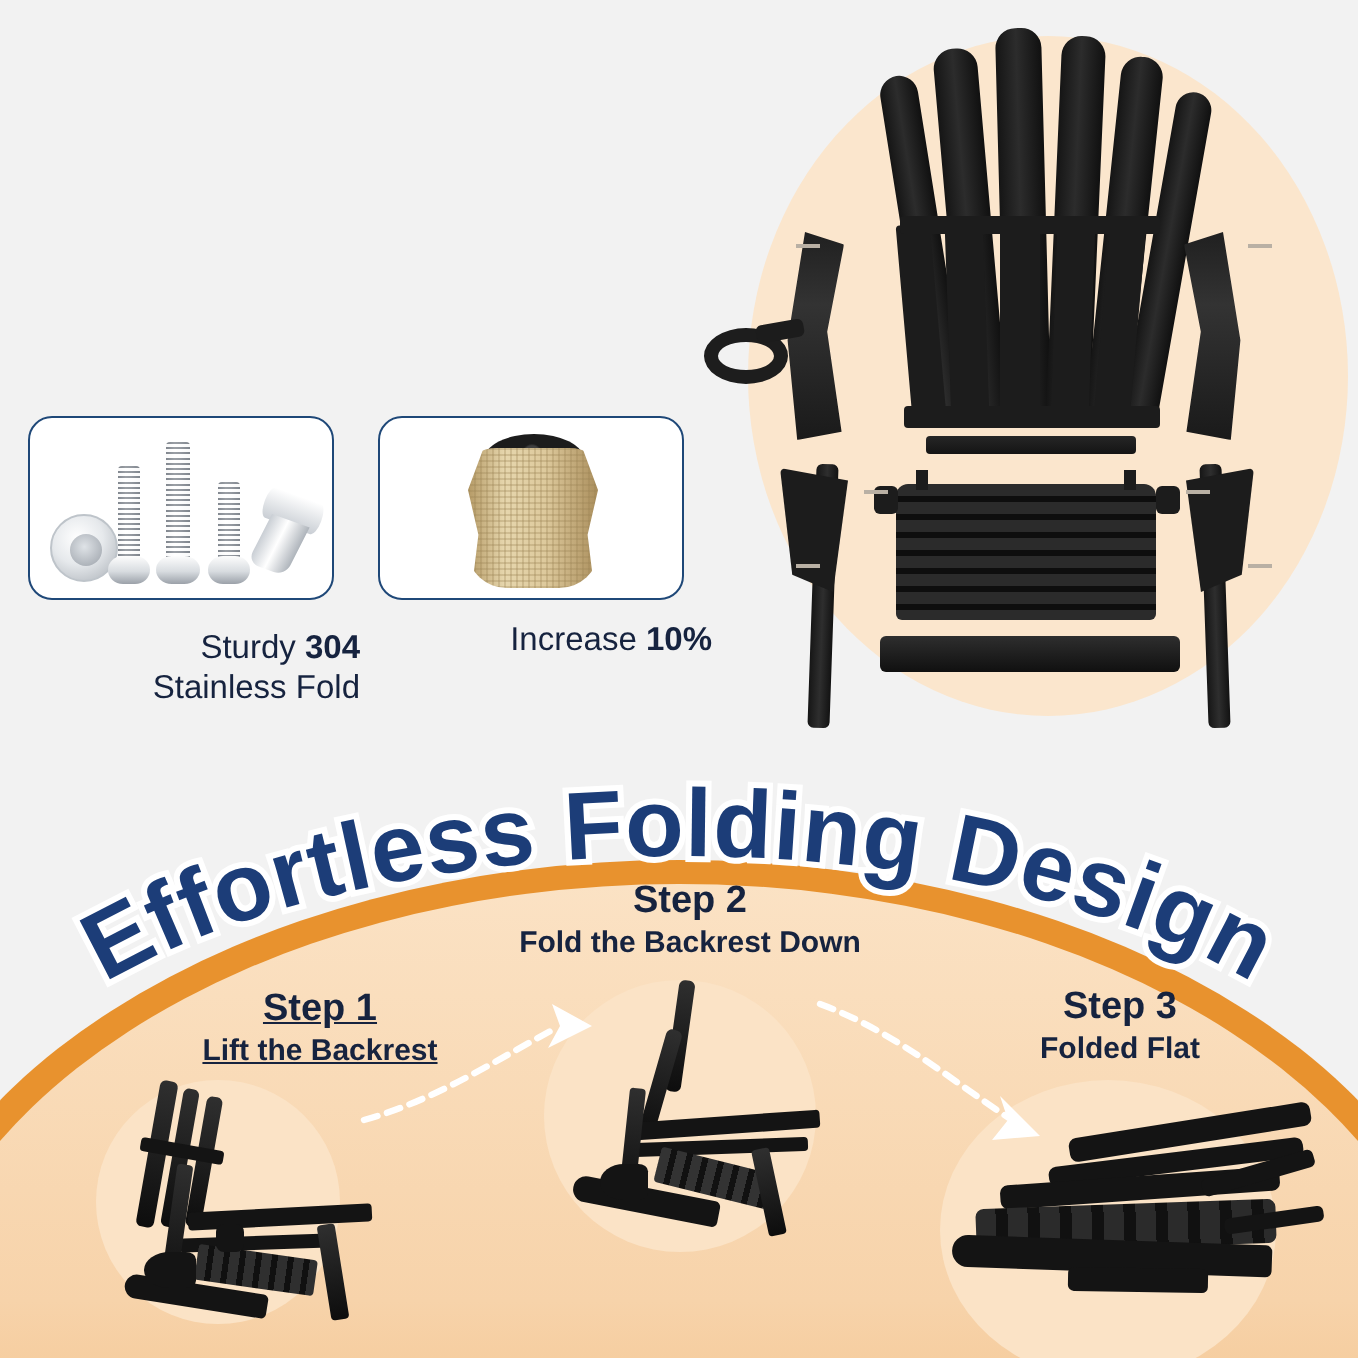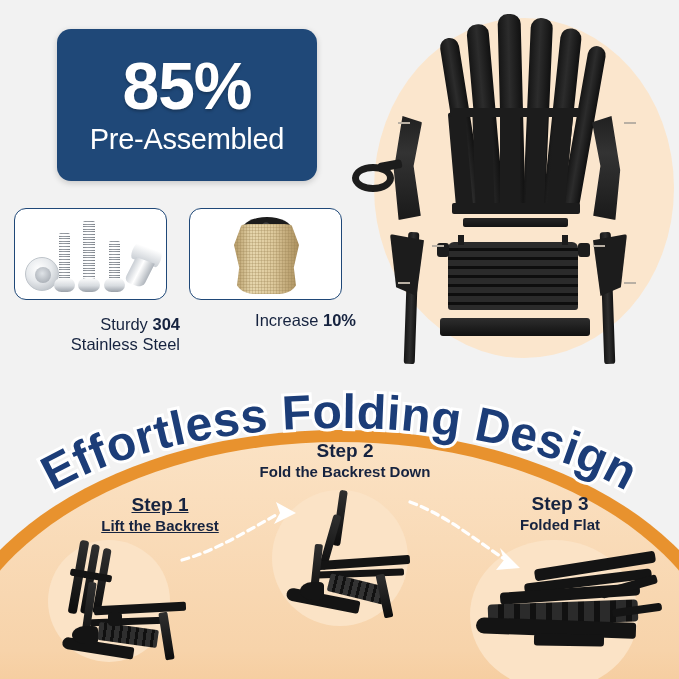--- a/index.html
+++ b/index.html
@@ -254,24 +254,20 @@
 </style>
 </head>
 <body>
 
 <div id="page">
 
   <div id="top-section">
 
     <div class="peach-blob"></div>
 
-    <div id="badge-85">
-      <span id="badge-pct">85%</span>
-      <span id="badge-sub">Pre-Assembled</span>
-    </div>
 
     <div class="feature-card" id="card-screws">
       <div style="position:absolute;inset:0;">
         <div class="flat-washer" style="left:10px; top:48px;"></div>
         <div class="screw" style="left:44px; top:24px; width:11px; height:50px;">
           <div class="shank"></div>
             <div class="head"></div>
         </div>
         <div class="screw" style="left:68px; top:12px; width:12px; height:62px;">
           <div class="shank"></div>
@@ -290,21 +286,21 @@
 
     <div class="feature-card" id="card-sack">
       <div style="position:absolute;inset:0;">
         <div id="sack-pellets"></div>
         <div id="sack"></div>
       </div>
     </div>
 
     <div class="feature-caption" id="caption-screws">
       <span><span>Sturdy </span><b>304</b></span><br>
-      <span>Stainless Steel</span>
+      <span>Stainless Fold</span>
     </div>
     <div class="feature-caption" id="caption-sack">
       <span><span>Increase </span><b>10%</b></span><br>
     </div>
 
     <div style="position:absolute; left:340px; top:0; width:339px; height:372px;">
 
       <div class="part slat-back" style="left:112px; top:37px;  width:19px; height:171px; transform:rotate(-9deg);"></div>
       <div class="part slat-back" style="left:134px; top:24px;  width:22px; height:184px; transform:rotate(-5deg);"></div>
       <div class="part slat-back" style="left:160px; top:14px;  width:23px; height:194px; transform:rotate(-1.5deg);"></div>

